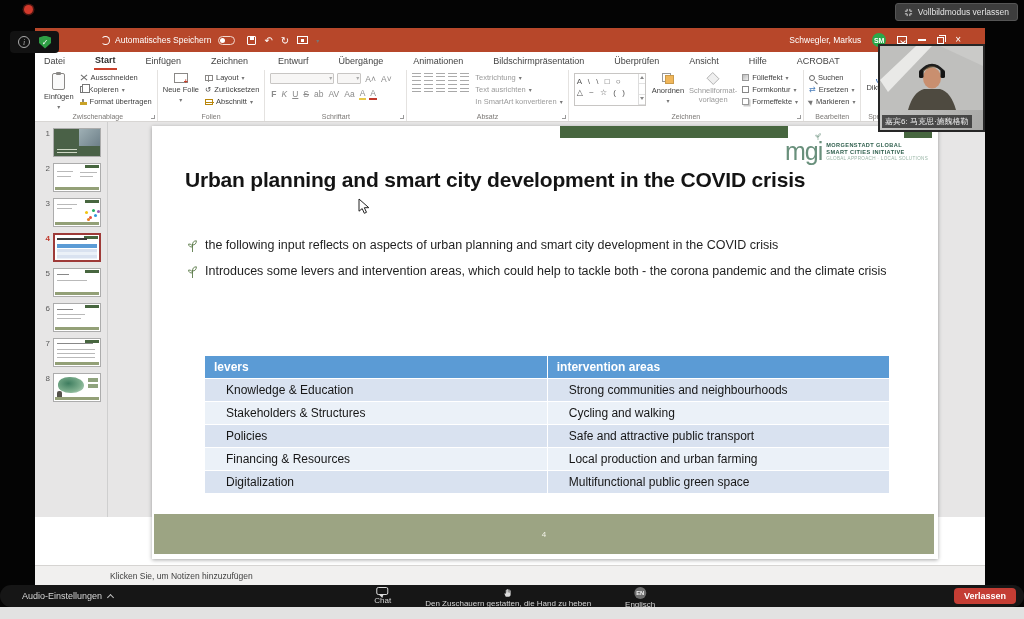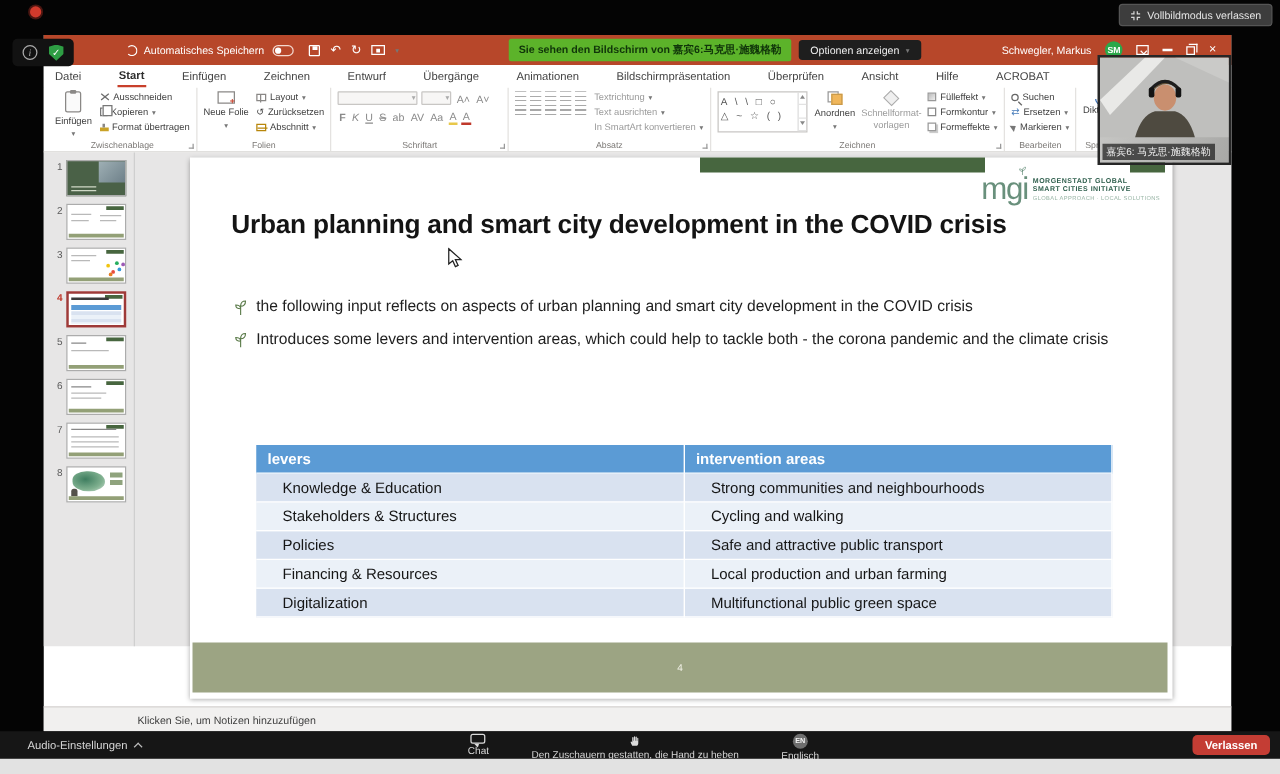--- a/index.html
+++ b/index.html
@@ -24,21 +24,21 @@
   .toggle { width:17px; height:9px; border:1px solid #F4D9D0; border-radius:5px; position:relative; margin-left:2px; }
   .toggle::after { content:""; position:absolute; left:1px; top:1px; width:5px; height:5px; border-radius:50%; background:#fff; }
   .qat { display:flex; align-items:center; gap:8px; margin-left:12px; font-size:10px; }
   .ic-floppy { width:9px; height:9px; border:1.1px solid #fff; border-radius:1px; position:relative; }
   .ic-floppy::after { content:""; position:absolute; left:2px; top:0; width:4px; height:3px; background:#fff; }
   .ic-present { width:11px; height:8px; border:1.1px solid #fff; position:relative; }
   .ic-present::after { content:""; position:absolute; left:3px; top:1.5px; width:3px; height:3px; background:#fff; }
   .banner-wrap { position:absolute; left:372px; top:3px; display:flex; gap:6px; align-items:center; }
   .share-banner { background:#5CB32A; color:#10350A; font-weight:bold; font-size:8.5px; padding:3px 8px; border-radius:2px; white-space:nowrap; }
   .options-btn { background:#1E1E1E; color:#EFEFEF; font-size:8.5px; padding:3px 9px; border-radius:3px; display:flex; gap:5px; align-items:center; white-space:nowrap; }
-  .tb-right { margin-left:auto; display:flex; align-items:center; gap:11px; padding-right:12px; }
+  .tb-right { margin-left:auto; display:flex; align-items:center; gap:11px; padding-right:24px; }
   .sm-badge { width:14px; height:14px; border-radius:50%; background:#2BA84A; color:#fff; font-size:7px; font-weight:bold; display:flex; align-items:center; justify-content:center; }
   .win-ic { color:#fff; font-size:10px; line-height:1; }
   .ic-ribopt { width:10px; height:8px; border:1.1px solid #fff; position:relative; }
   .ic-ribopt::after { content:""; position:absolute; left:2.5px; top:2px; width:3px; height:3px; border-left:1.1px solid #fff; border-bottom:1.1px solid #fff; transform:rotate(-45deg); }
   .ic-min { width:8px; height:1.2px; background:#fff; }
   .ic-restore { width:7px; height:7px; border:1.1px solid #fff; position:relative; }
   .ic-restore::after { content:""; position:absolute; left:1.2px; top:-3px; width:6px; height:6px; border-top:1.1px solid #fff; border-right:1.1px solid #fff; }
 
   .menubar { height:18px; background:#fff; display:flex; align-items:center; gap:28px; padding-left:8px; font-size:9px; color:#434343; flex:0 0 auto; }
   .mtab { padding:2px 1px 3px; white-space:nowrap; }
@@ -147,21 +147,21 @@
   .slide-footer { position:absolute; left:2px; right:4px; bottom:5px; height:40px; background:#9CA483; display:flex; align-items:center; justify-content:center; }
   .page-num { font-size:8px; color:#F2F2E8; }
 
   .notesbar { height:20px; background:#F1F0EF; border-top:1px solid #D6D4D2; font-size:8.5px; color:#3F3F3F; display:flex; align-items:center; padding-left:75px; flex:0 0 auto;margin-top:48px; }
 
   
   .webcam { position:absolute; left:878px; top:44px; width:107px; height:88px; border:2px solid #262626; background:linear-gradient(120deg,#CFCFCD,#A8A8A6); z-index:40; overflow:hidden; }
   .cam-label { position:absolute; left:2px; bottom:2px; background:rgba(20,20,20,.68); color:#EEE; font-size:8px; padding:1px 3px; white-space:nowrap; }
 
   
-  .zbar { position:absolute; left:0; top:585px; width:1024px; height:22px; background:#161616; color:#D6D6D6; }
+  .zbar { position:absolute; left:0; top:585px; width:1024px; height:22px; background:#161616; color:#D6D6D6;border-radius:11px; }
   .audio-set { position:absolute; left:22px; top:6px; display:flex; align-items:center; gap:6px; font-size:9px; }
   .chev-up { width:5px; height:5px; border-left:1.3px solid #BDBDBD; border-top:1.3px solid #BDBDBD; transform:rotate(45deg); margin-top:2px; }
   .z-center { position:absolute; left:50%; top:0; transform:translateX(-49%); height:22px; display:flex; align-items:flex-start; gap:34px; }
   .z-item { display:flex; flex-direction:column; align-items:center; gap:1px; padding-top:2px; font-size:8px; color:#D6D6D6; white-space:nowrap; }
   .ic-chat { width:12px; height:8px; border:1.2px solid #DCDCDC; border-radius:2px; position:relative; background:transparent; }
   .ic-chat::after { content:""; position:absolute; left:2px; bottom:-3.5px; border-left:3px solid transparent; border-right:1px solid transparent; border-top:3.5px solid #DCDCDC; }
   .ic-en { width:12px; height:12px; border-radius:50%; background:#6E6E6E; color:#F2F2F2; font-size:5.8px; font-weight:bold; display:flex; align-items:center; justify-content:center; }
   .leave-btn { position:absolute; right:8px; top:3px; background:#C43D34; color:#fff; font-size:9px; font-weight:bold; padding:3px 10px; border-radius:4px; }
   .bottom-strip { position:absolute; left:0; top:607px; width:1024px; height:12px; background:#E2E2E2; }
 
@@ -192,27 +192,20 @@
         <span class="autosave-ic"></span>
         <span>Automatisches Speichern</span>
         <span class="toggle"></span>
       </div>
       <div class="qat">
         <span class="ic-floppy"></span>
         <span>↶</span>
         <span>↻</span>
         <span class="ic-present"></span>
         <span class="dd">▾</span>
-      </div>
-      <div class="banner-wrap">
-        <span class="share-banner">Sie sehen den Bildschirm von 嘉宾6:马克思·施魏格勒</span>
-        <span class="options-btn">
-          <span>Optionen anzeigen</span>
-          <span class="dd">▾</span>
-        </span>
       </div>
       <div class="tb-right">
         <span>Schwegler, Markus</span>
         <span class="sm-badge">SM</span>
         <span class="ic-ribopt"></span>
         <span class="ic-min"></span>
         <span class="ic-restore"></span>
         <span class="win-ic">×</span>
       </div>
     </div>

